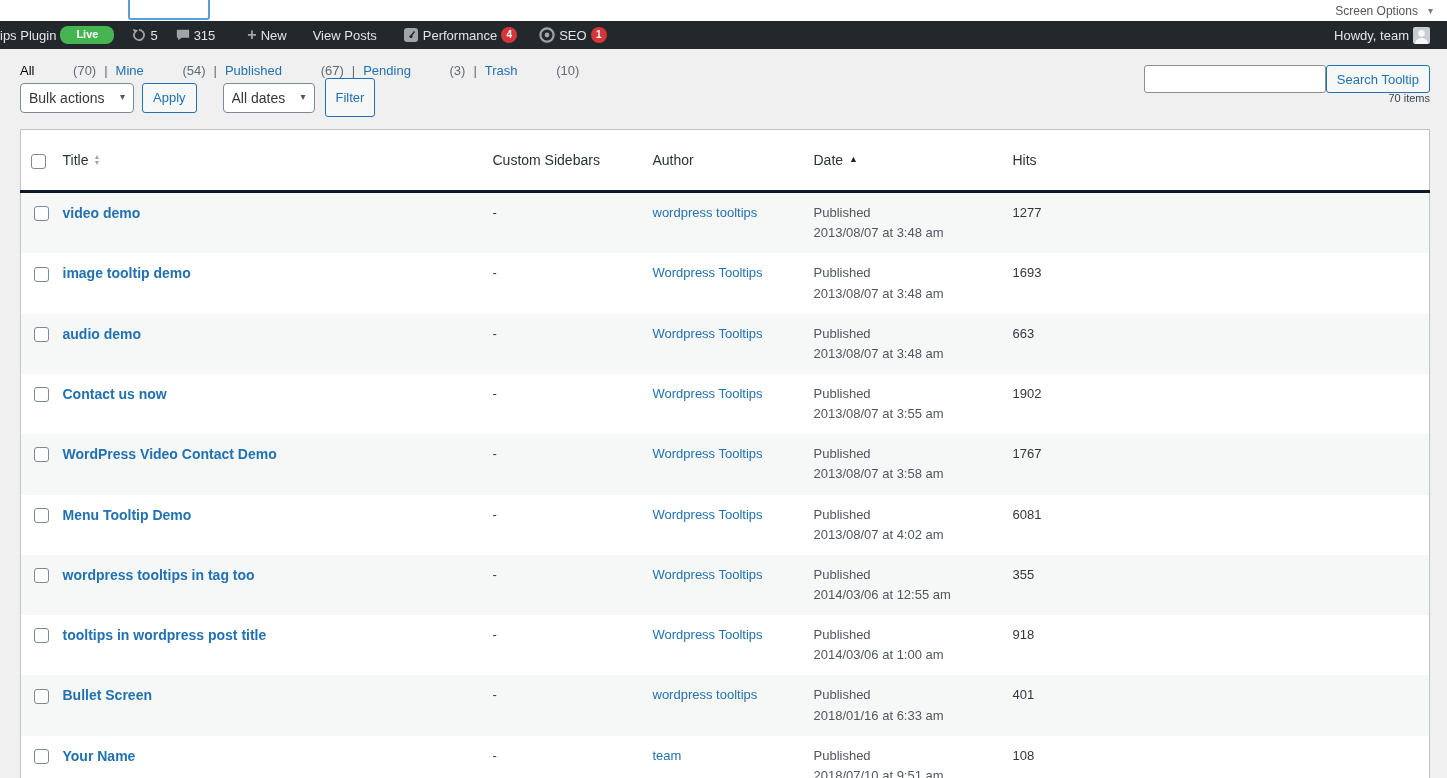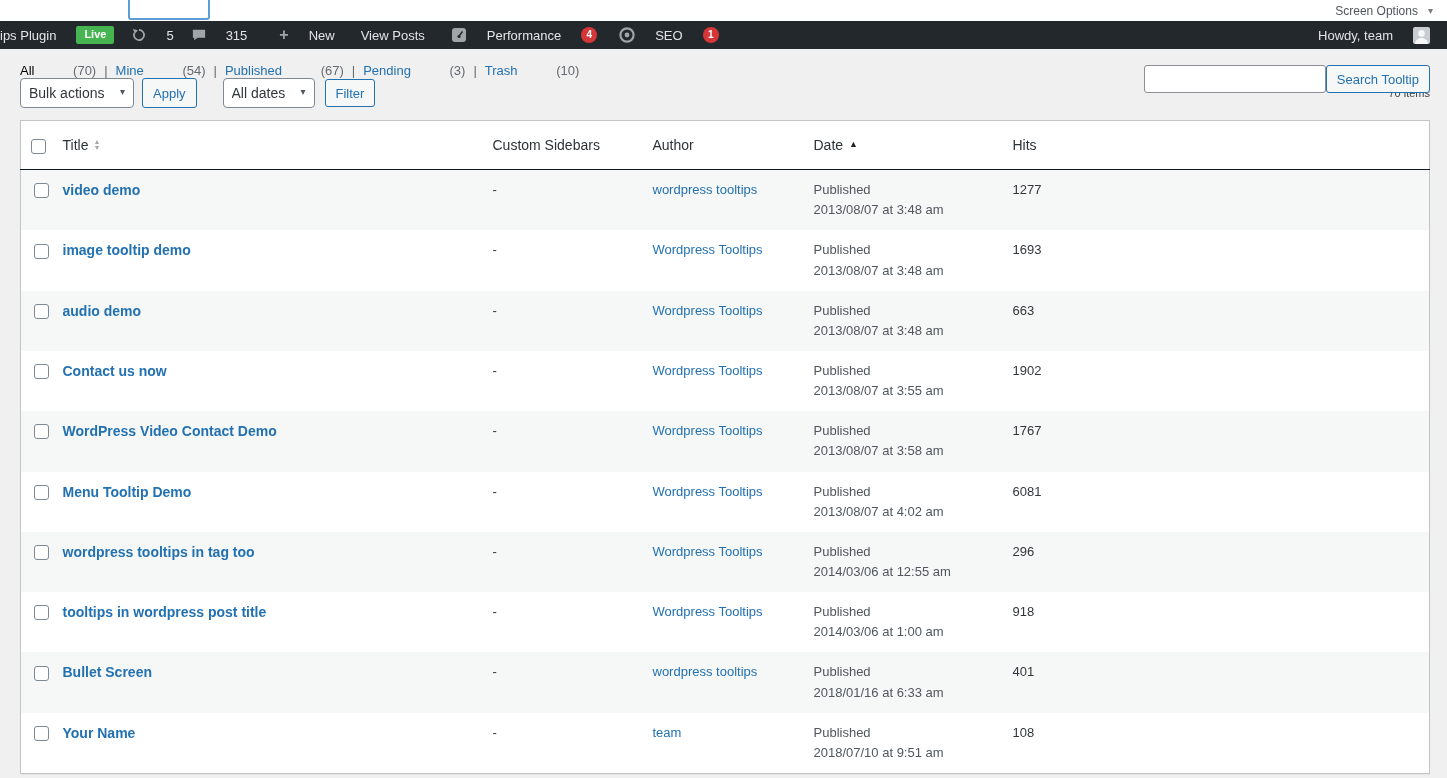--- a/index.html
+++ b/index.html
@@ -26,27 +26,27 @@
   }
   .screen-options-tab .caret { font-size:10px; color:#787c82; }
 
   
   .admin-bar {
     height:28px; background:#23282d; display:flex; align-items:stretch;
     color:#e2e4e7; font-size:13px;
   }
   .ab-left { display:flex; align-items:stretch; }
   .ab-right { margin-left:auto; display:flex; align-items:stretch; padding-right:8px; }
-  .ab-item { display:flex; align-items:center; gap:20px; padding:0 9px; cursor:pointer; white-space:nowrap; }
+  .ab-item { display:flex; align-items:center; gap:4px; padding:0 9px; cursor:pointer; white-space:nowrap; }
   .ab-item.site-name { padding-left:0; }
   .ab-icon { display:inline-flex; align-items:center; }
   .plus-glyph { color:#a0a5aa; font-size:16px; font-weight:700; line-height:1; }
   .badge-live {
     background:#46b450; color:#fff; font-size:11px; font-weight:700;
-    padding:2px 8px; border-radius:2px; line-height:1.2;
+    padding:2px 16px; border-radius:8px; line-height:1.2;
   }
   .badge-red {
     background:#d63638; color:#fff; font-size:10px; font-weight:700;
     min-width:16px; height:16px; padding:0 4px; border-radius:9px;
     display:inline-flex; align-items:center; justify-content:center; line-height:1;
   }
   .avatar { display:inline-flex; border-radius:2px; overflow:hidden; }
 
   
   .wrap { position:relative; padding:0 17px 0 20px; }
@@ -73,31 +73,31 @@
     content:"▾"; position:absolute; right:9px; top:8px; font-size:10px;
     color:#50575e; pointer-events:none;
   }
   select {
     appearance:none; -webkit-appearance:none; -moz-appearance:none;
     height:30px; border:1px solid #7e8993; border-radius:4px; background:#fff;
     color:#32373c; font-size:14px; padding:0 28px 0 8px; font-family:inherit; cursor:pointer;
   }
   .btn-apply { margin-left:8px; height:30px; }
   .dates-wrap { margin-left:26px; }
-  .btn-filter { margin-left:10px; height:28px;text-align:right; }
+  .btn-filter { margin-left:10px; height:39px;text-align:right; }
   .items-count { margin-left:auto; color:#3c434a; font-size:11px; }
 
   
   .list-table {
     width:100%; margin-top:12px; border-collapse:collapse; table-layout:fixed;
     background:#fff; border:1px solid #c3c4c7; box-shadow:0 1px 1px rgba(0,0,0,.04);
     font-size:13px;
   }
   .list-table thead th, .list-table thead td {
-    padding:15px 10px; border-bottom:1px solid #0f172a; text-align:left;
+    padding:21px 10px; border-bottom:3px solid #0f172a; text-align:left;
     font-weight:400; font-size:14px; color:#2c3338; line-height:1.3;
   }
   .check-column { width:32px; padding:8px 0 8px 10px; }
   .col-title { width:430px; }
   .col-sidebars { width:160px; }
   .col-author { width:161px; }
   .col-date { width:199px; }
   .col-hits { width:auto; }
   .list-table tbody tr:nth-child(odd) { background:#f6f7f7; }
   .list-table tbody td, .list-table tbody th {
@@ -317,21 +317,21 @@
 
   <tr>
     <th class="check-column" scope="row"><input type="checkbox" style=""></th>
     <td class="col-title"><a class="row-title">wordpress tooltips in tag too</a></td>
     <td class="col-sidebars">-</td>
     <td class="col-author"><a>Wordpress Tooltips</a></td>
     <td class="col-date date-cell">
       <span>Published</span><br>
       <span>2014/03/06 at 12:55 am</span>
     </td>
-    <td class="col-hits">296</td>
+    <td class="col-hits">355</td>
   </tr>
 
   <tr>
     <th class="check-column" scope="row"><input type="checkbox" style=""></th>
     <td class="col-title"><a class="row-title">tooltips in wordpress post title</a></td>
     <td class="col-sidebars">-</td>
     <td class="col-author"><a>Wordpress Tooltips</a></td>
     <td class="col-date date-cell">
       <span>Published</span><br>
       <span>2014/03/06 at 1:00 am</span>

